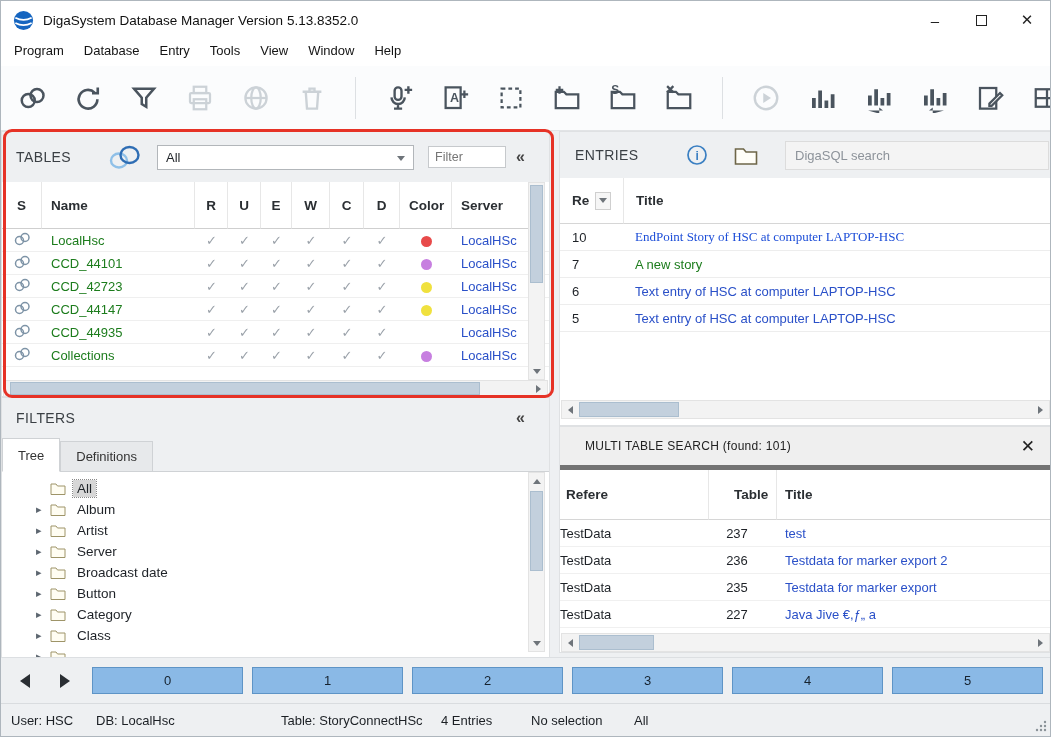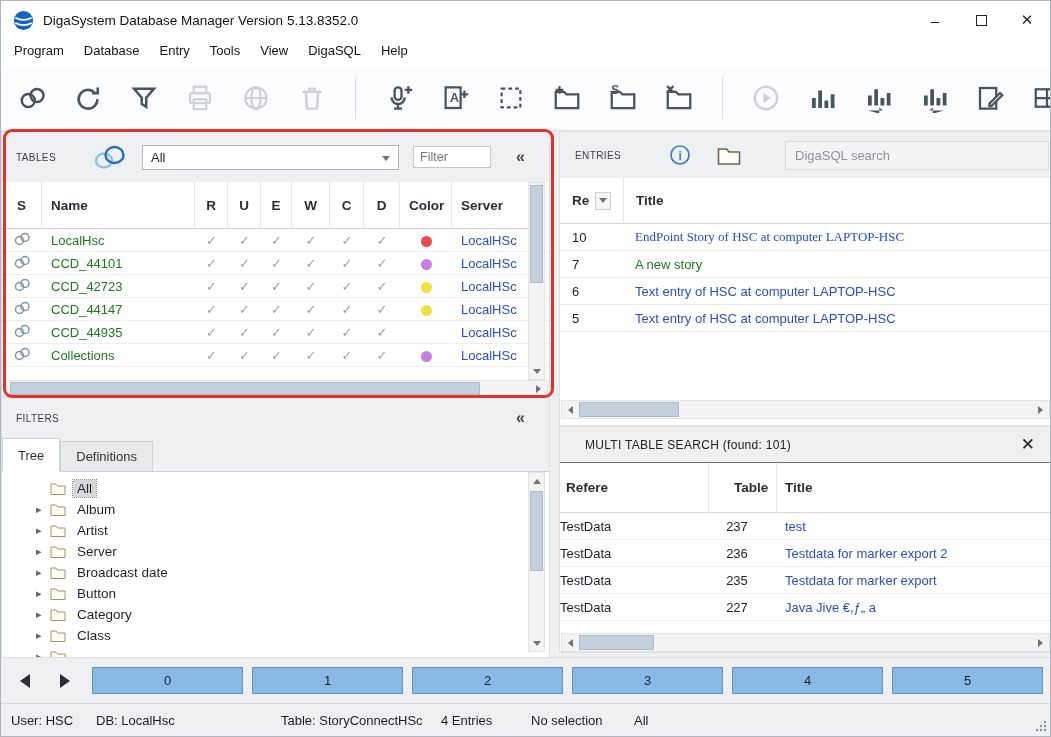--- a/index.html
+++ b/index.html
@@ -27,21 +27,21 @@
 .tlast{margin-left:auto;margin-right:-12px}
 
 
 .main{position:relative;height:526px;background:#eef0f2}
 .panel{position:absolute;background:#fff;border:1px solid #dfe1e3}
 .p-tables{left:0;top:0;width:549px;height:266px}
 .p-filters{left:0;top:266px;width:549px;height:260px}
 .p-entries{left:558px;top:0;width:493px;height:295px}
 .p-multi{left:558px;top:295px;width:493px;height:227px}
 .phead{display:flex;align-items:center;background:#eef0f2}
-.ptitle{font-size:10px;color:#3a3f44;letter-spacing:.4px}
+.ptitle{font-size:14px;color:#3a3f44;letter-spacing:.4px}
 .collapse{font-size:16px;color:#444;font-weight:bold}
 
 
 .tp-head{height:50px}
 .tp-head .ptitle{margin-left:14px}
 .loopicon{margin-left:36px;display:flex}
 .combo{margin-left:14px;width:257px;height:25px;background:#fff;border:1px solid #b2b6ba;display:flex;align-items:center;padding-left:8px;position:relative}
 .combo .tri.d{position:absolute;right:8px;top:10px}
 .filterbox{margin-left:14px;width:78px;height:22px;border:1px solid #c6c9cc;font-size:12.5px;padding-left:6px;font-family:inherit;color:#333;background:#fff}
 .tp-head .collapse{margin-left:auto;margin-right:24px}
@@ -102,21 +102,21 @@
 .sortbox{margin-left:6px;width:16px;height:18px;border:1px solid #cfcfcf;display:flex;align-items:center;justify-content:center;background:#f6f6f6}
 .erow{height:27px;border-bottom:1px solid #ededed;align-items:center;background:#fff}
 .eref{padding-left:12px}
 .etitle{padding-left:11px;overflow:hidden;white-space:nowrap}
 .ep-hs{left:1px;right:1px;top:268px;height:19px}
 .ep-hs .la{left:0;top:0;bottom:0;width:17px}
 .ep-hs .ra{right:0;top:0;bottom:0;width:17px}
 .ep-hs .sbthumb{top:1px;bottom:1px;left:17px;width:100px}
 
 
-.mp-head{height:36px;background:#efefef;border-bottom:1px solid #737373;display:flex;align-items:center}
+.mp-head{height:43px;background:#efefef;border-bottom:5px solid #737373;display:flex;align-items:center}
 .mp-title{margin-left:25px;font-size:12px;color:#222;letter-spacing:.3px}
 .mp-close{margin-left:auto;margin-right:16px;font-size:17px;color:#222}
 .mgridhead,.mrow{display:grid;grid-template-columns:149px 68px 1fr}
 .mhc{height:50px;display:flex;align-items:center;font-weight:bold;color:#2b2f33;border-right:1px solid #e7e7e7;border-bottom:1px solid #d6d6d6;background:#fff;font-size:13.5px}
 .mhc.c1{padding-left:25px}.mhc.c2{padding-left:6px}.mhc.c3{padding-left:8px}
 .mrow{height:27px;border-bottom:1px solid #f0f0f0;align-items:center;background:#fff}
 .mtab{padding-left:0}
 .mref{text-align:center;padding-right:12px}
 .mtitle{padding-left:8px;color:#2a50c8;overflow:hidden;white-space:nowrap}
 .mp-hs{left:1px;right:1px;top:206px;height:19px}
@@ -162,21 +162,21 @@
       <div class="wbtn">✕</div>
     </div>
   </div>
 
   <div class="menubar">
     <span class="mitem">Program</span>
     <span class="mitem">Database</span>
     <span class="mitem">Entry</span>
     <span class="mitem">Tools</span>
     <span class="mitem">View</span>
-    <span class="mitem">DigaSQL</span>
+    <span class="mitem">Window</span>
     <span class="mitem">Help</span>
   </div>
 
   <div class="toolbar">
     <span class="ticon"><svg viewBox="0 0 24 24" fill="none" stroke="currentColor" stroke-width="2">
           <circle cx="9" cy="14" r="5.2"></circle>
           <circle cx="16" cy="10" r="5.2"></circle>
         </svg></span>
     <span class="ticon"><svg viewBox="0 0 24 24" fill="none" stroke="currentColor" stroke-width="2.1">
           <path d="M19.5 13a7.5 7.5 0 1 1-2.2-5.3"></path>

